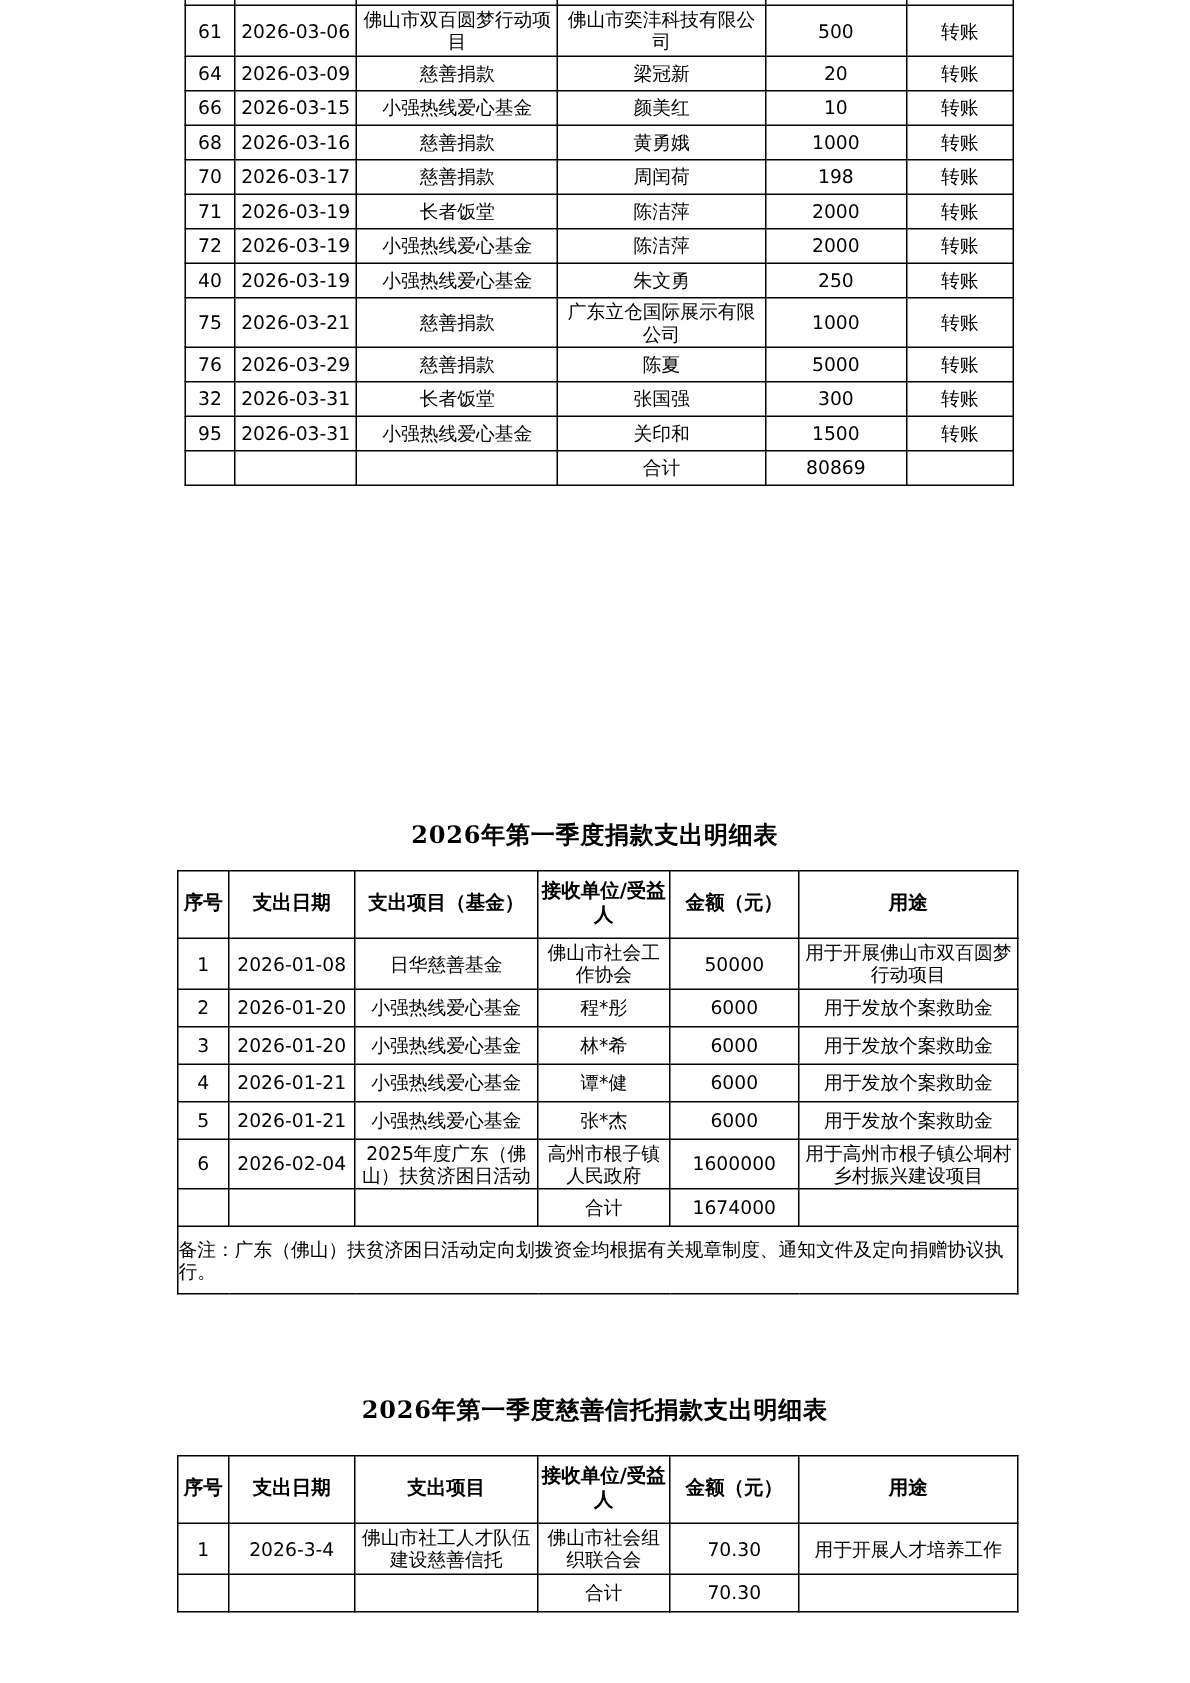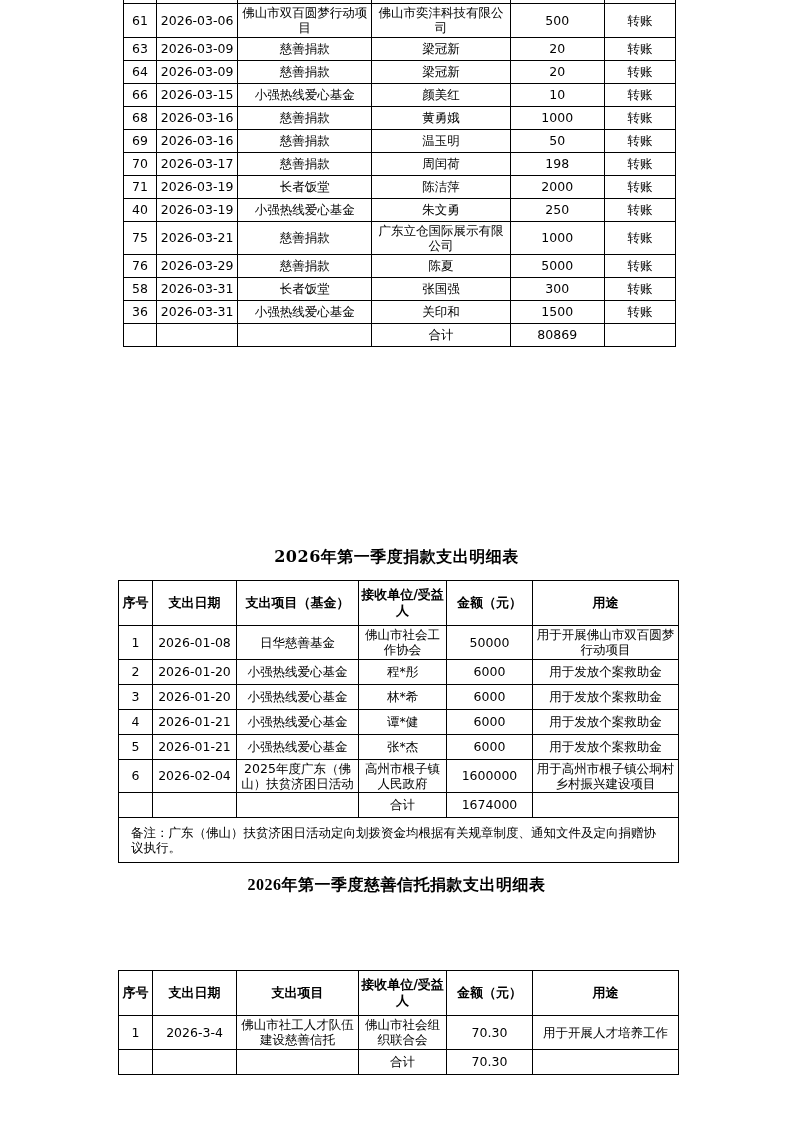--- a/index.html
+++ b/index.html
@@ -63,21 +63,21 @@
     position: absolute;
     width: 793px;
     left: 0;
     text-align: center;
     font-family: "DejaVu Serif", "Liberation Serif", serif;
     font-weight: bold;
     font-size: 16px;
     letter-spacing: .5px;
   }
   #title-expense      { top: 547px; }
-  #title-trust-expense{ top: 875px; font-family: Liberation Serif, serif; }
+  #title-trust-expense{ top: 930px; }
 
   
   #table-expenses {
     position: absolute;
     left: 118px;
     top: 580px;
     width: 560px;
     font-size: 12.5px;
   }
   
@@ -108,21 +108,21 @@
     font-size: 13px;
     height: 42px;
   }
   #table-expenses tbody td,
   #table-trust-expenses tbody td { height: 22px; }
   .r-two td   { height: 42px; }
   .r-three td { height: 62px; }
 
   .note-cell {
     text-align: left !important;
-    padding: 2px 12px !important;
+    padding: 2px 0 !important;
     line-height: 1.35;
     height: 40px !important;
   }
   .blank { }
 </style>
 </head>
 <body>
 
 <div class="page">
 
@@ -147,76 +147,68 @@
 
       <tr class="tall-row">
         <td>61</td>
         <td>2026-03-06</td>
         <td>佛山市双百圆梦行动项目</td>
         <td>佛山市奕沣科技有限公司</td>
         <td>500</td>
         <td>转账</td>
       </tr>
       <tr>
-        <td>63</td>
+        <td>64</td>
         <td>2026-03-09</td>
         <td>慈善捐款</td>
         <td>梁冠新</td>
         <td>20</td>
         <td>转账</td>
       </tr>
       <tr>
-        <td>64</td>
-        <td>2026-03-09</td>
-        <td>慈善捐款</td>
-        <td>梁冠新</td>
-        <td>20</td>
-        <td>转账</td>
-      </tr>
-      <tr>
         <td>66</td>
         <td>2026-03-15</td>
         <td>小强热线爱心基金</td>
         <td>颜美红</td>
         <td>10</td>
         <td>转账</td>
       </tr>
       <tr>
         <td>68</td>
         <td>2026-03-16</td>
         <td>慈善捐款</td>
         <td>黄勇娥</td>
         <td>1000</td>
-        <td>转账</td>
-      </tr>
-      <tr>
-        <td>69</td>
-        <td>2026-03-16</td>
-        <td>慈善捐款</td>
-        <td>温玉明</td>
-        <td>50</td>
         <td>转账</td>
       </tr>
       <tr>
         <td>70</td>
         <td>2026-03-17</td>
         <td>慈善捐款</td>
         <td>周闰荷</td>
         <td>198</td>
         <td>转账</td>
       </tr>
       <tr>
         <td>71</td>
         <td>2026-03-19</td>
         <td>长者饭堂</td>
         <td>陈洁萍</td>
         <td>2000</td>
         <td>转账</td>
       </tr>
       <tr>
+        <td>72</td>
+        <td>2026-03-19</td>
+        <td>小强热线爱心基金</td>
+        <td>陈洁萍</td>
+        <td>2000</td>
+        <td>转账</td>
+      </tr>
+      <tr>
         <td>40</td>
         <td>2026-03-19</td>
         <td>小强热线爱心基金</td>
         <td>朱文勇</td>
         <td>250</td>
         <td>转账</td>
       </tr>
       <tr class="tall-row">
         <td>75</td>
         <td>2026-03-21</td>
@@ -227,29 +219,29 @@
       </tr>
       <tr>
         <td>76</td>
         <td>2026-03-29</td>
         <td>慈善捐款</td>
         <td>陈夏</td>
         <td>5000</td>
         <td>转账</td>
       </tr>
       <tr>
-        <td>58</td>
+        <td>32</td>
         <td>2026-03-31</td>
         <td>长者饭堂</td>
         <td>张国强</td>
         <td>300</td>
         <td>转账</td>
       </tr>
       <tr>
-        <td>36</td>
+        <td>95</td>
         <td>2026-03-31</td>
         <td>小强热线爱心基金</td>
         <td>关印和</td>
         <td>1500</td>
         <td>转账</td>
       </tr>
 
       <tr>
         <td class="blank"></td>
         <td class="blank"></td>

